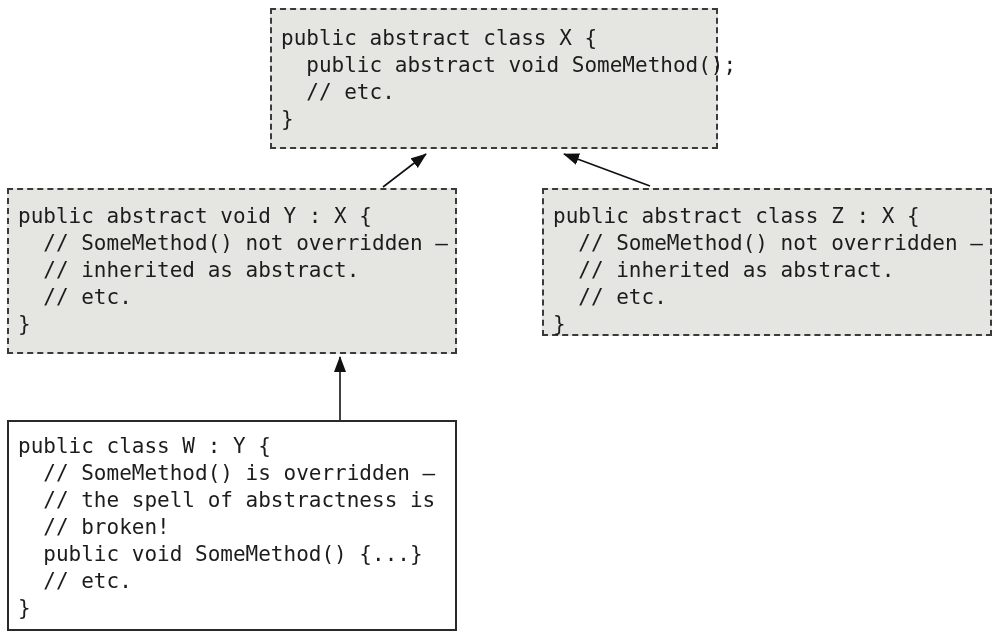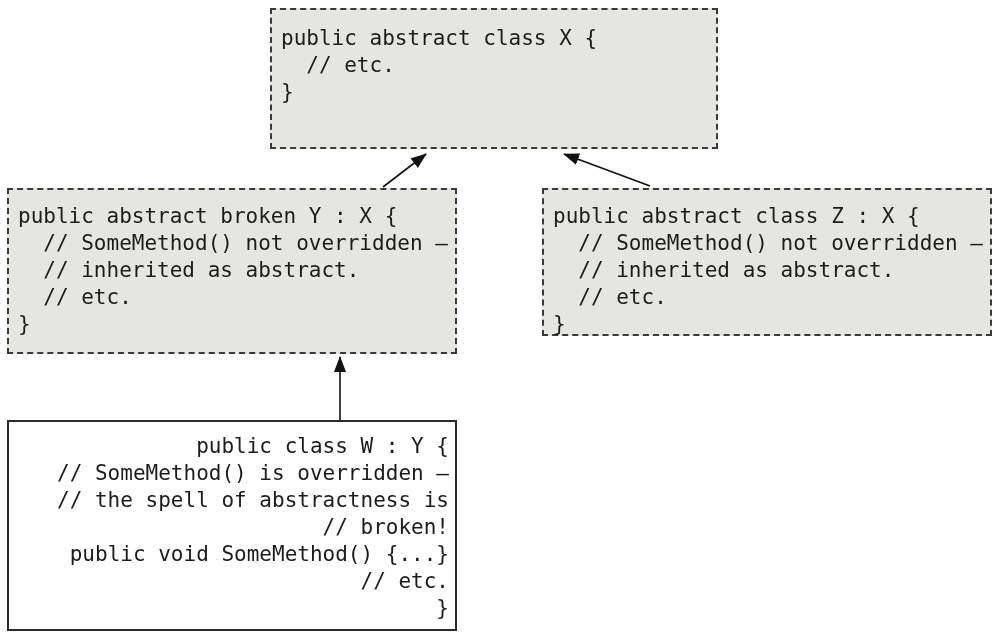--- a/index.html
+++ b/index.html
@@ -40,36 +40,36 @@
   }
   .code-line {
     white-space: pre;
   }
   .code-line.bold {
     font-weight: normal;
   }
   #box-x { left: 270px; top: 8px;   width: 448px; height: 141px; padding-top: 15px; }
   #box-y { left: 7px;   top: 188px; width: 450px; height: 166px; }
   #box-z { left: 542px; top: 188px; width: 450px; height: 148px; }
-  #box-w { left: 7px;   top: 420px; width: 450px; height: 211px; padding-top: 11px; text-align: right; }
+  #box-w { left: 7px;   top: 420px; width: 450px; height: 211px; padding-top: 11px; }
 </style>
 </head>
 <body>
 
 <div class="canvas">
 
   <svg class="arrows" viewBox="0 0 1000 633" xmlns="http://www.w3.org/2000/svg">
     <defs>
       <marker id="arrowhead" markerUnits="userSpaceOnUse" markerWidth="18" markerHeight="14" refX="15" refY="6" orient="auto">
         <path d="M0,0 L16,6 L0,12 Z" fill="#111111"></path>
       </marker>
     </defs>
     <line x1="383" y1="187" x2="426" y2="154" stroke="#111111" stroke-width="1.6" marker-end="url(#arrowhead)"></line>
     <line x1="650" y1="186" x2="564" y2="154" stroke="#111111" stroke-width="1.6" marker-end="url(#arrowhead)"></line>
     <line x1="340" y1="420" x2="340" y2="357" stroke="#111111" stroke-width="1.6" marker-end="url(#arrowhead)"></line>
   </svg>
 
-  <div class="class-box" id="box-x"><div class="code-line">public abstract class X {</div><div class="code-line">  // etc.</div><div class="code-line">}</div></div>
-  <div class="class-box" id="box-y"><div class="code-line">public abstract broken Y : X {</div><div class="code-line">  // SomeMethod() not overridden –</div><div class="code-line">  // inherited as abstract.</div><div class="code-line">  // etc.</div><div class="code-line">}</div></div>
+  <div class="class-box" id="box-x"><div class="code-line">public abstract class X {</div><div class="code-line">  public abstract void SomeMethod();</div><div class="code-line">  // etc.</div><div class="code-line">}</div></div>
+  <div class="class-box" id="box-y"><div class="code-line">public abstract void Y : X {</div><div class="code-line">  // SomeMethod() not overridden –</div><div class="code-line">  // inherited as abstract.</div><div class="code-line">  // etc.</div><div class="code-line">}</div></div>
   <div class="class-box" id="box-z"><div class="code-line">public abstract class Z : X {</div><div class="code-line">  // SomeMethod() not overridden –</div><div class="code-line">  // inherited as abstract.</div><div class="code-line">  // etc.</div><div class="code-line">}</div></div>
   <div class="class-box solid" id="box-w"><div class="code-line">public class W : Y {</div><div class="code-line bold">  // SomeMethod() is overridden –</div><div class="code-line bold">  // the spell of abstractness is</div><div class="code-line bold">  // broken!</div><div class="code-line bold">  public void SomeMethod() {...}</div><div class="code-line">  // etc.</div><div class="code-line">}</div></div>
 
 </div>
 
 </body></html>

